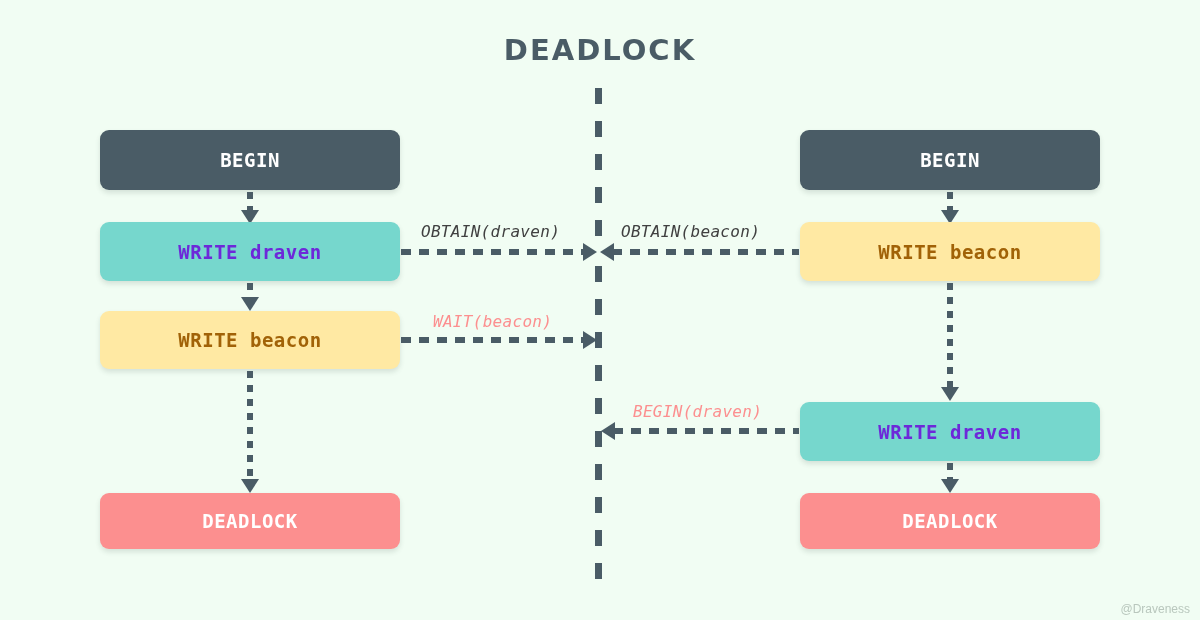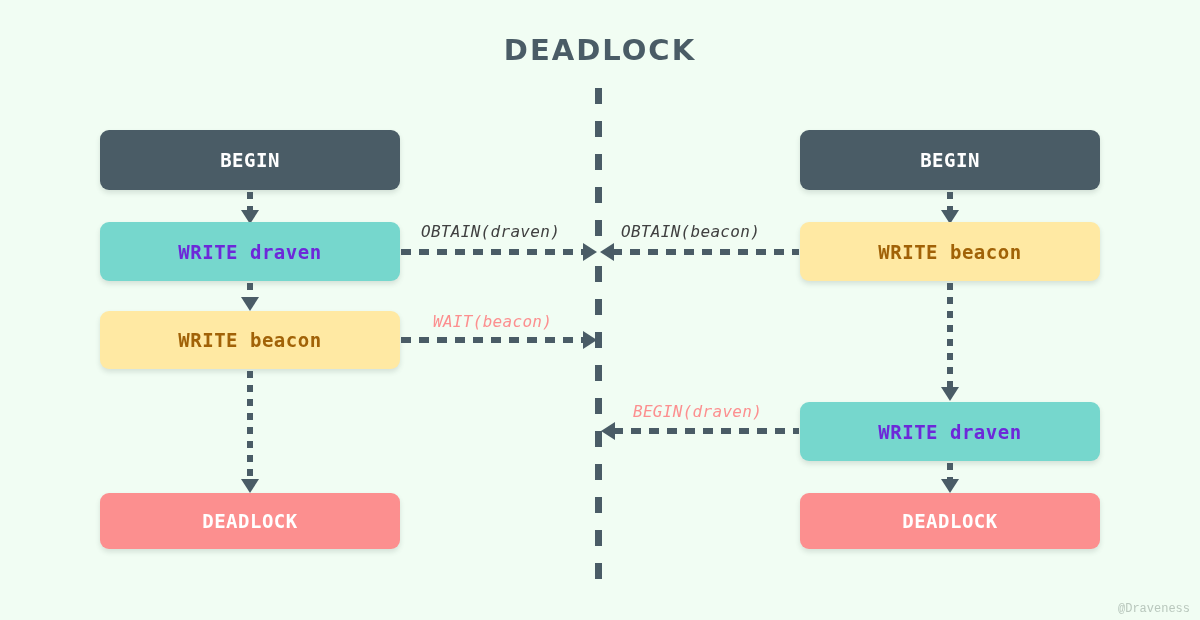--- a/index.html
+++ b/index.html
@@ -129,21 +129,21 @@
     background-repeat: repeat-y;
   }
 
   
   .watermark {
     position: absolute;
     right: 10px;
     bottom: 4px;
     font-size: 12px;
     color: #b9c7bd;
-    font-family: Liberation Mono, monospace;
+    font-family: Liberation Sans, sans-serif;
   }
 </style>
 </head>
 <body>
 
 <div id="canvas">
 
   <div class="title">DEADLOCK</div>
 
   <div class="lifeline" style="left:595px; top:88px; height:162px;"></div>

